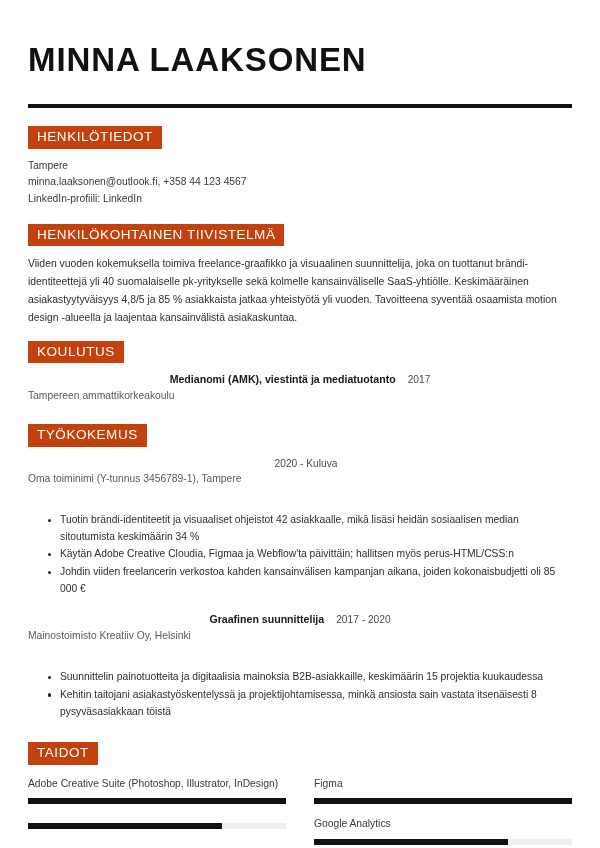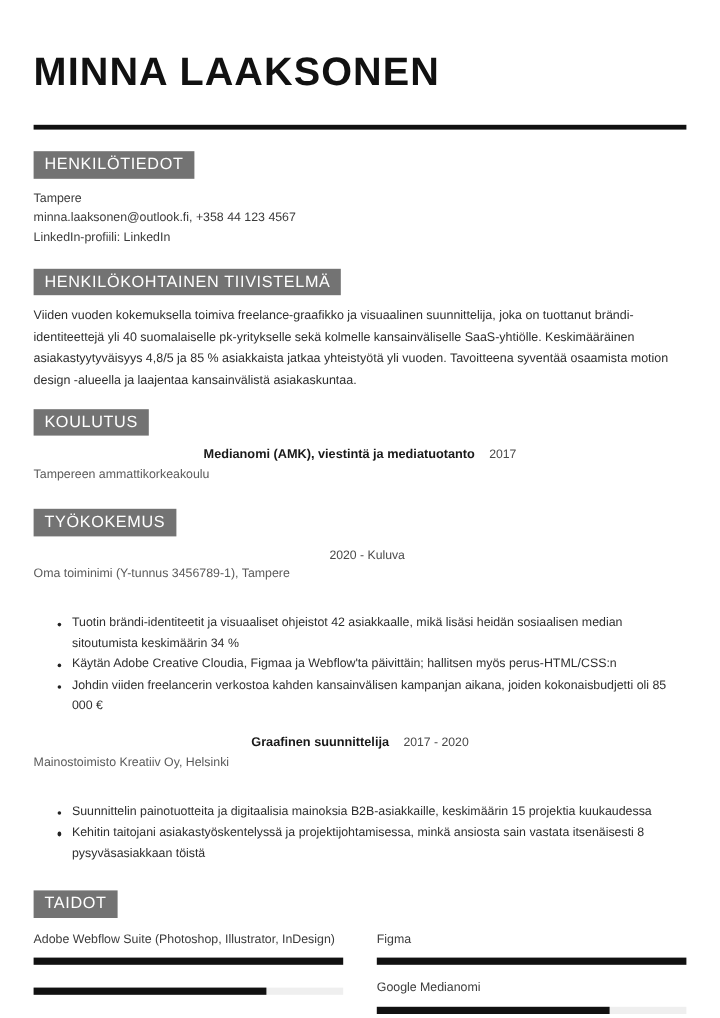--- a/index.html
+++ b/index.html
@@ -36,21 +36,21 @@
   .header-rule {
     height: 4px;
     background: #111111;
     margin-top: 26px;
     margin-bottom: 18px;
   }
 
   
   .section-head {
     display: inline-block;
-    background: #737373;
+    background: #c2410c;
     color: #ffffff;
     font-size: 13.5px;
     font-weight: 500;
     letter-spacing: 0.55px;
     padding: 3px 9px 4px 9px;
     line-height: 1.15;
     margin: 0 0 9px 0;
   }
   .section {
     margin-bottom: 14px;
@@ -215,41 +215,41 @@
       </ul>
     </div>
   </div>
 
   <div class="section" style="margin-top:22px;">
     <div class="section-head">TAIDOT</div>
     <div class="skills-grid">
 
       <div class="skills-col">
         <div class="skill skill-spacer-tall">
-          <div class="skill-label">Adobe Webflow Suite (Photoshop, Illustrator, InDesign)</div>
+          <div class="skill-label">Adobe Creative Suite (Photoshop, Illustrator, InDesign)</div>
           <div class="skill-track">
             <div class="skill-fill" style="width: 100%;"></div>
           </div>
         </div>
         <div class="skill">
           <div class="skill-track">
             <div class="skill-fill" style="width: 75%;"></div>
           </div>
         </div>
       </div>
 
       <div class="skills-col">
         <div class="skill">
           <div class="skill-label">Figma</div>
           <div class="skill-track">
             <div class="skill-fill" style="width: 100%;"></div>
           </div>
         </div>
         <div class="skill">
-          <div class="skill-label">Google Medianomi</div>
+          <div class="skill-label">Google Analytics</div>
           <div class="skill-track">
             <div class="skill-fill" style="width: 75%;"></div>
           </div>
         </div>
         <div class="skill">
           <div class="skill-label">Webflow</div>
 
         </div>
       </div>
 

